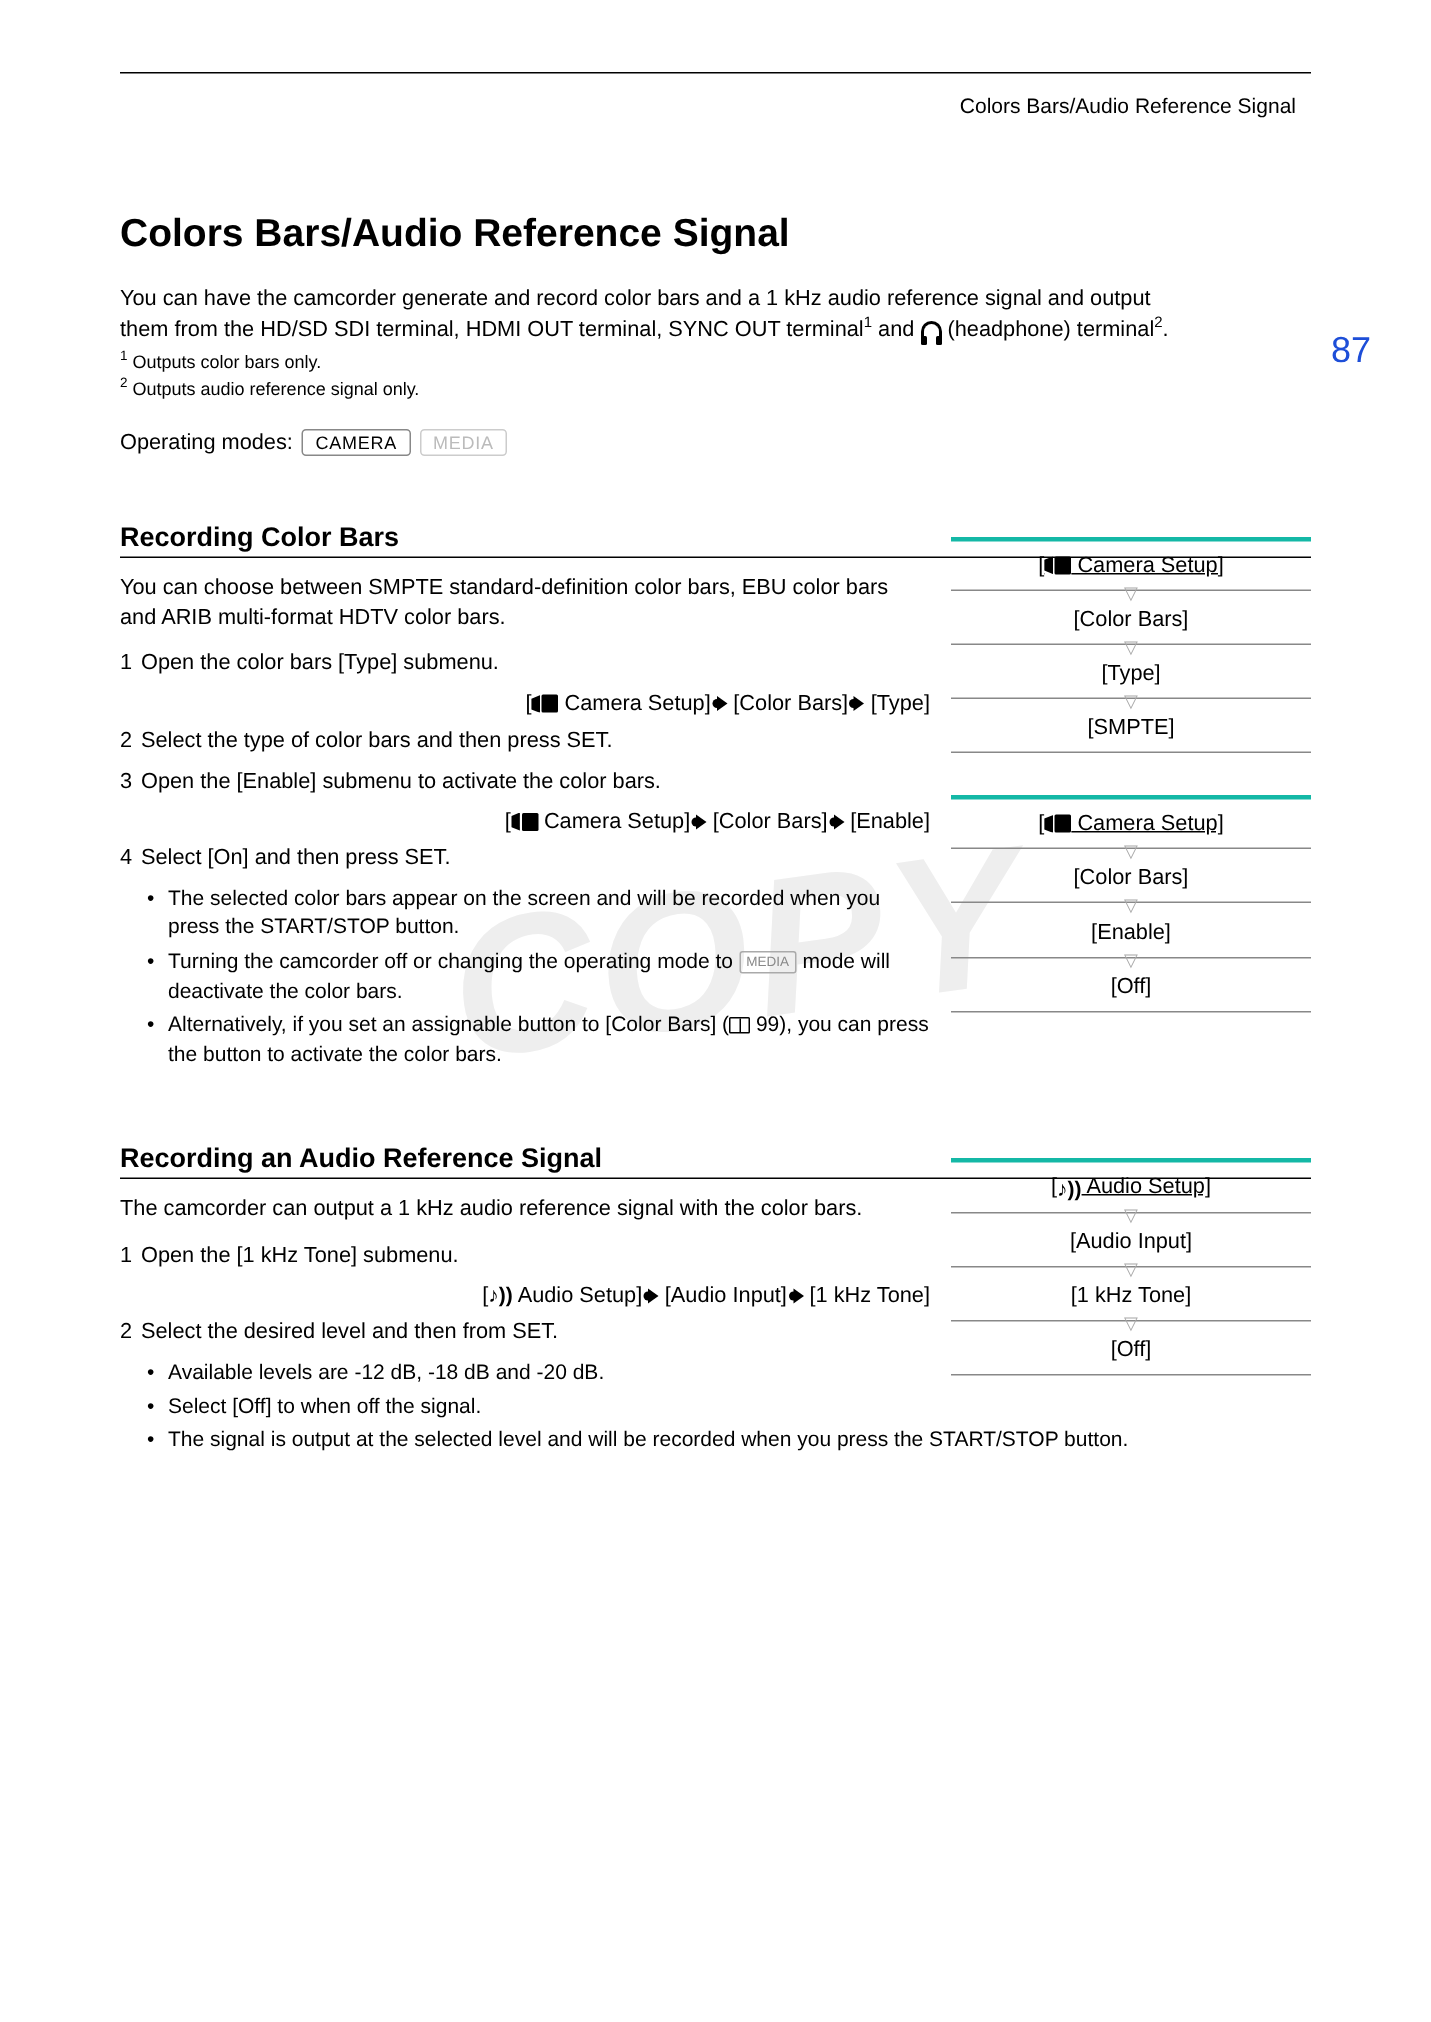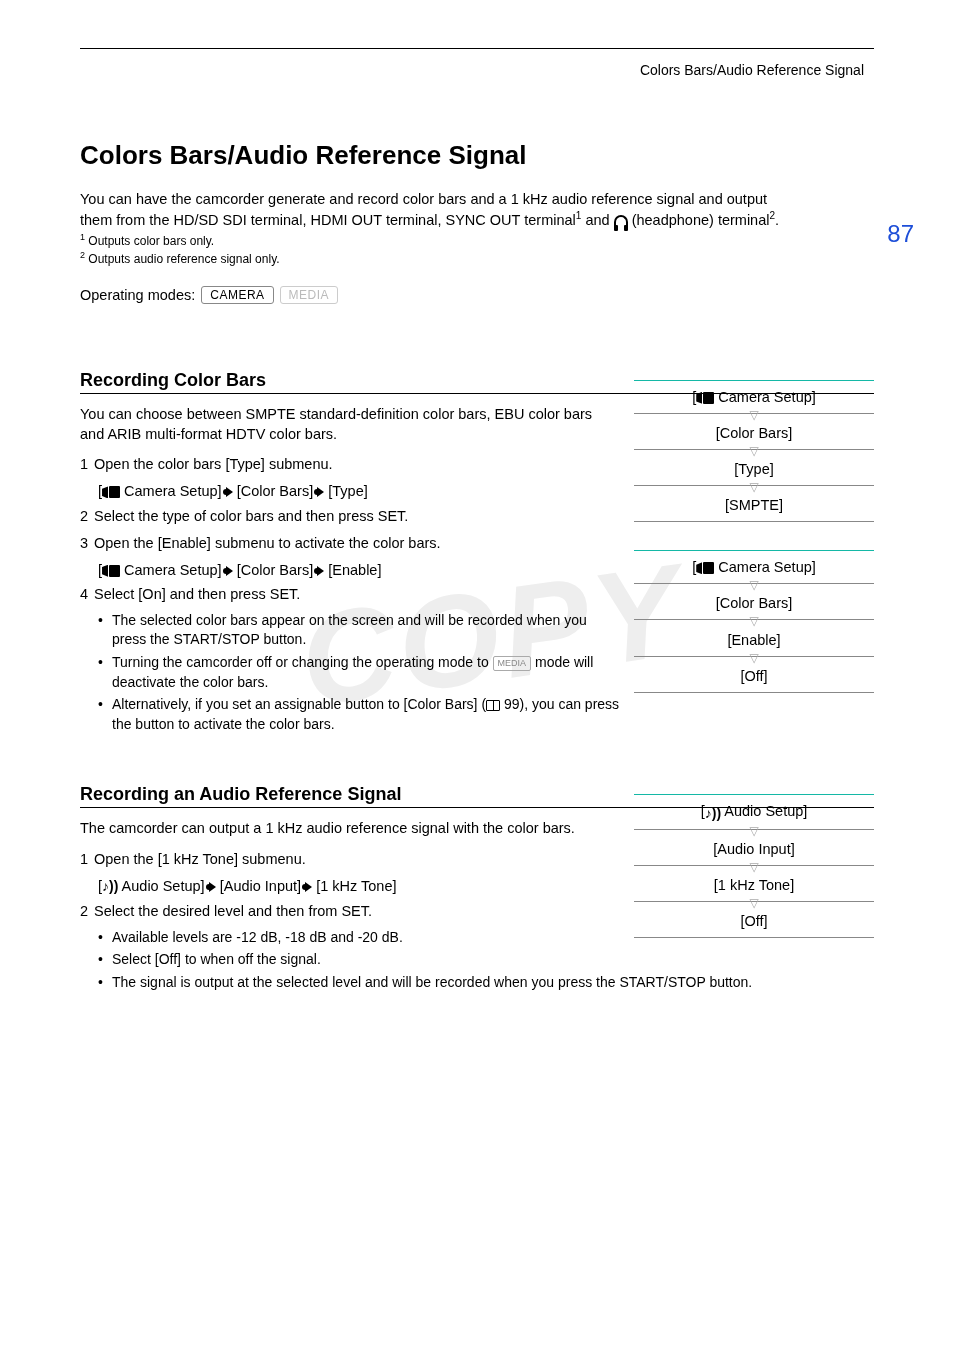--- a/index.html
+++ b/index.html
@@ -63,21 +63,21 @@
   .mode-box {
     display: inline-block;
     border: 1px solid #888;
     border-radius: 3px;
     padding: 1px 8px;
     font-size: 12px;
     letter-spacing: 0.5px;
   }
   .mode-camera { color: #000; text-align: right; }
   .mode-media { color: #bbb; border-color: #ccc; }
-  .section { margin-top: 66px; position: relative; }
+  .section { margin-top: 44px; position: relative; }
   .section-title {
     font-size: 18px;
     font-weight: bold;
     border-bottom: 1px solid #000;
     padding-bottom: 2px;
     margin-bottom: 10px;
   }
   .body-text {
     font-size: 14.5px;
     line-height: 1.4;
@@ -88,41 +88,42 @@
     font-size: 14.5px;
     line-height: 1.45;
     margin-bottom: 6px;
   }
   .step-num { display: inline-block; width: 14px; }
   .step-sub {
     font-size: 14.5px;
     margin-left: 18px;
     line-height: 1.4;
     margin-bottom: 4px;
+    text-align: right;
   }
   .bullet-list { margin-left: 18px; }
   .bullet-item {
     font-size: 14px;
     line-height: 1.4;
     margin-bottom: 3px;
     display: flex;
   }
   .bullet-dot { width: 14px; flex-shrink: 0; }
   .menu-box {
     position: absolute;
     right: 0;
     width: 240px;
     font-size: 14.5px;
     text-align: center;
   }
   .menu-item {
     padding: 8px 0;
     border-bottom: 1px solid #888;
   }
-  .menu-item:first-child { border-top: 1px solid #14b8a6; }
+  .menu-item:first-child { border-top: 3px solid #14b8a6; text-decoration: underline; }
   .menu-arrow {
     color: #aaa;
     font-size: 12px;
     line-height: 0.6;
     margin-top: -2px;
     margin-bottom: -2px;
   }
   .menu-group { margin-bottom: 28px; }
   .icon-camera {
     display: inline-block;

